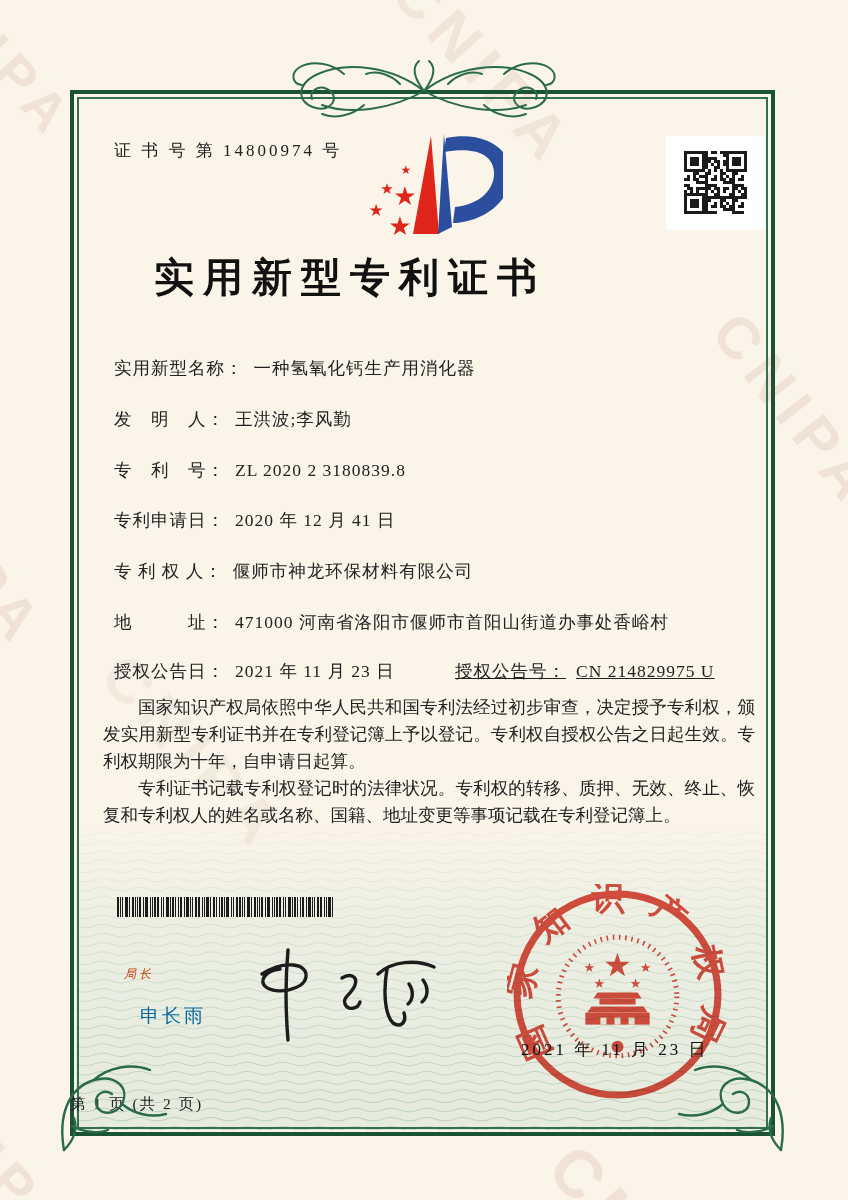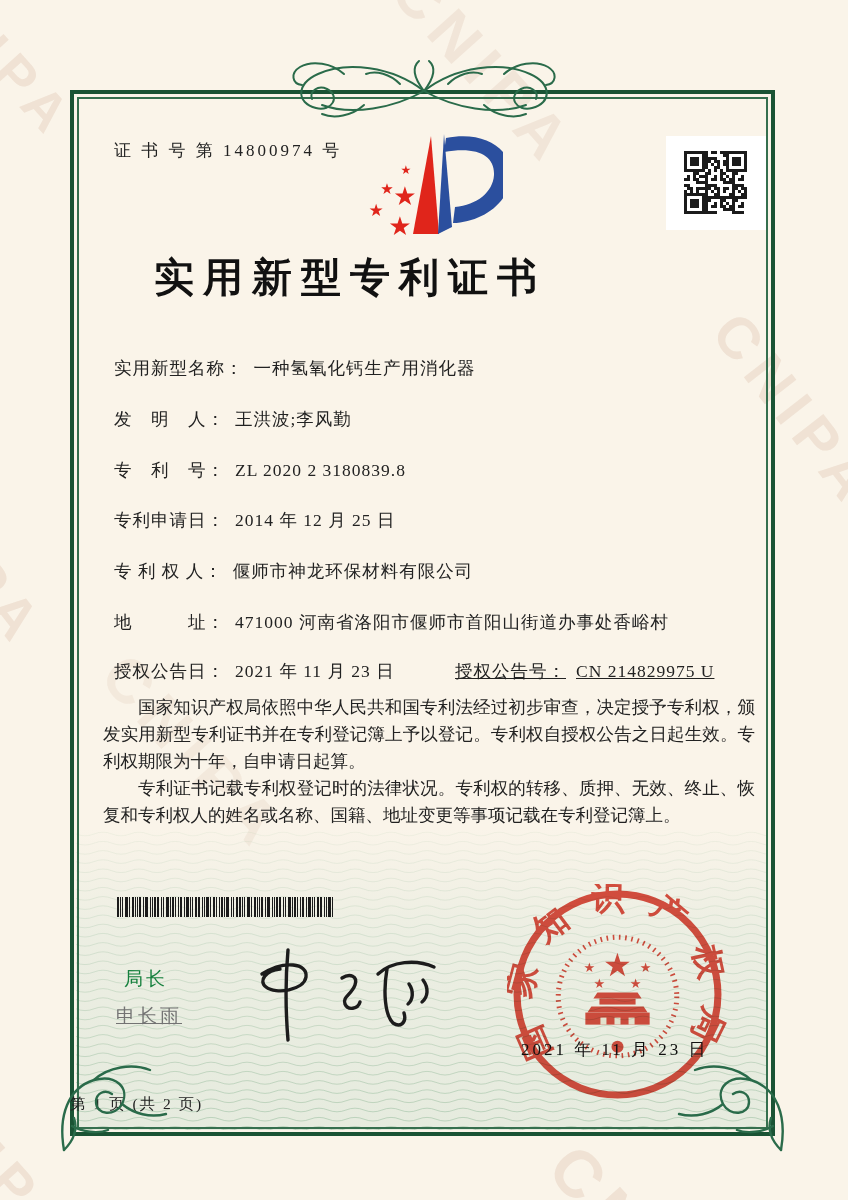--- a/index.html
+++ b/index.html
@@ -43,23 +43,23 @@
   .fvalue{margin-left:10px;}
   .grant-no-group{position:absolute;left:341px;top:0;white-space:nowrap;text-decoration:underline;}
   
   .paras{position:absolute;left:103px;top:694px;width:652px;z-index:2;
     font-size:17.5px;line-height:27px;text-align:justify;}
   .paras p{margin:0;text-indent:2em;}
   
   .barcode{position:absolute;left:117px;top:897px;z-index:2;}
   
   .official-title{position:absolute;left:124px;top:966px;z-index:2;
-    font-family:"Liberation Sans","DejaVu Sans",sans-serif;font-size:19px;letter-spacing:3px;color:#15803d;}
-  .official-name{position:absolute;left:116px;top:1003px;z-index:2;
-    font-family:"Liberation Sans","DejaVu Sans",sans-serif;font-size:19px;letter-spacing:3px;color:#737373;text-decoration:underline;}
+    font-family:"Liberation Sans","DejaVu Sans",sans-serif;font-size:12px;letter-spacing:3px;color:#c2410c;font-style:italic;}
+  .official-name{position:absolute;left:140px;top:1003px;z-index:2;
+    font-family:"Liberation Sans","DejaVu Sans",sans-serif;font-size:19px;letter-spacing:3px;color:#0369a1;}
   .signature{position:absolute;left:250px;top:942px;z-index:2;}
   
   .seal{position:absolute;left:507px;top:884px;z-index:3;mix-blend-mode:multiply;}
   .seal-date{position:absolute;left:521px;top:1038px;z-index:4;font-size:17px;letter-spacing:3px;color:#111;}
   
   .page-info{position:absolute;left:70px;top:1094px;width:705px;text-align:left;
     font-size:15.5px;letter-spacing:2px;z-index:2;}
   .cont-box{
     position:absolute;left:328px;top:1140px;z-index:2;background:#fff;
     padding:7px 15px;font-size:15px;letter-spacing:2px;color:#333;
@@ -422,21 +422,21 @@
   <div class="frow" style="top:356px">
     <span>实用新型名称：</span><span class="fvalue">一种氢氧化钙生产用消化器</span>
   </div>
   <div class="frow" style="top:407px">
     <span>发　明　人：</span><span class="fvalue">王洪波;李风勤</span>
   </div>
   <div class="frow" style="top:458px">
     <span>专　利　号：</span><span class="fvalue">ZL 2020 2 3180839.8</span>
   </div>
   <div class="frow" style="top:508px">
-    <span>专利申请日：</span><span class="fvalue">2014 年 12 月 25 日</span>
+    <span>专利申请日：</span><span class="fvalue">2020 年 12 月 41 日</span>
   </div>
   <div class="frow" style="top:559px">
     <span>专 利 权 人：</span><span class="fvalue">偃师市神龙环保材料有限公司</span>
   </div>
   <div class="frow" style="top:610px">
     <span>地　　　址：</span><span class="fvalue">471000 河南省洛阳市偃师市首阳山街道办事处香峪村</span>
   </div>
   <div class="frow" style="top:659px">
     <span>授权公告日：</span><span class="fvalue">2021 年 11 月 23 日</span>
     <span class="grant-no-group">

